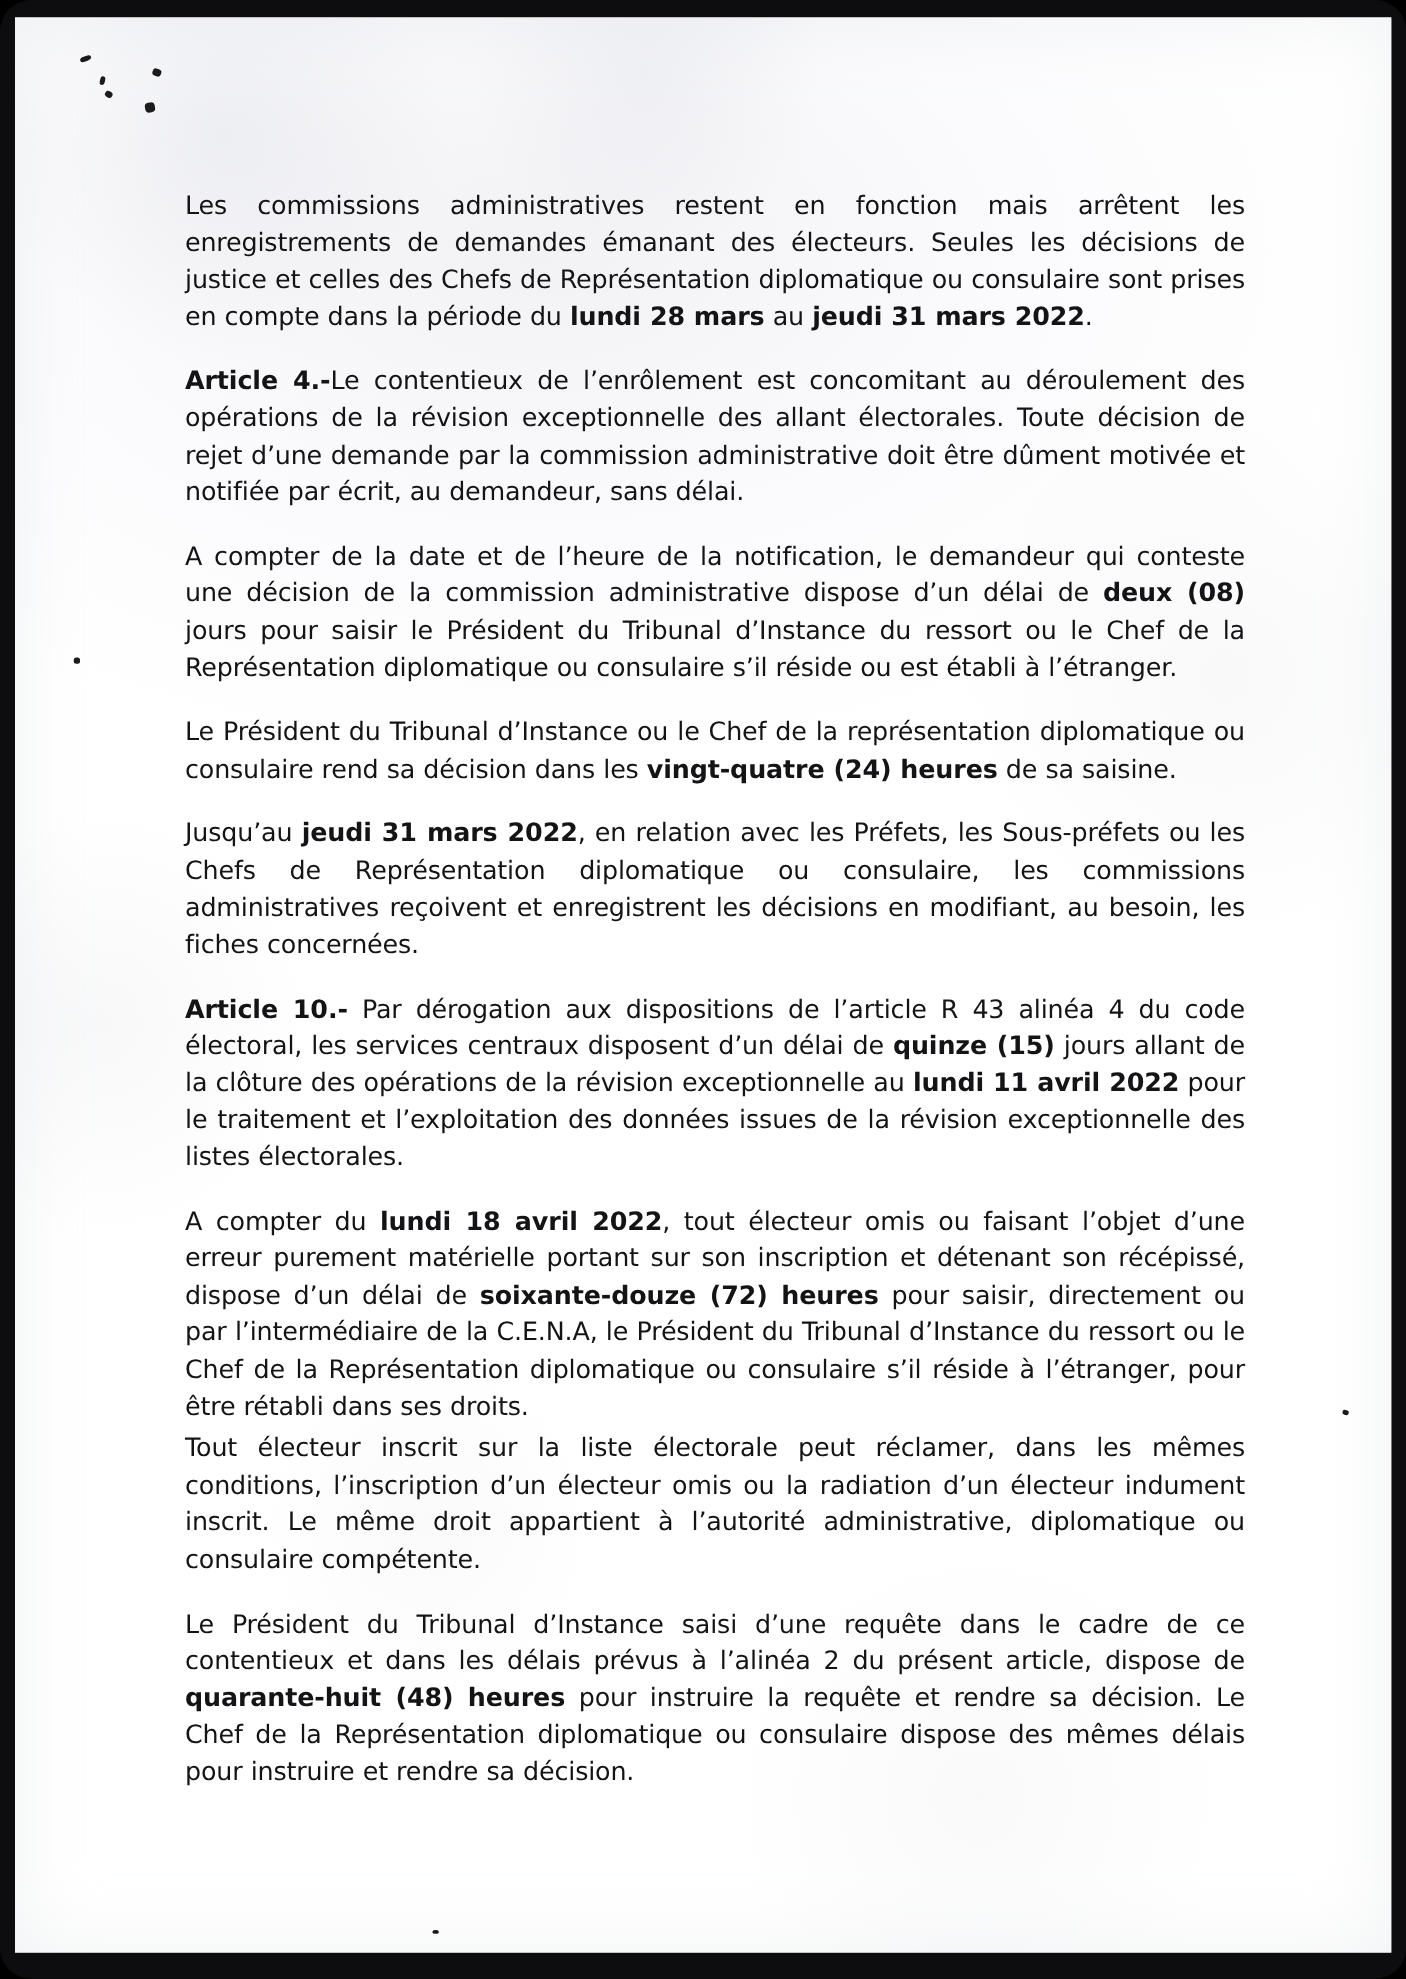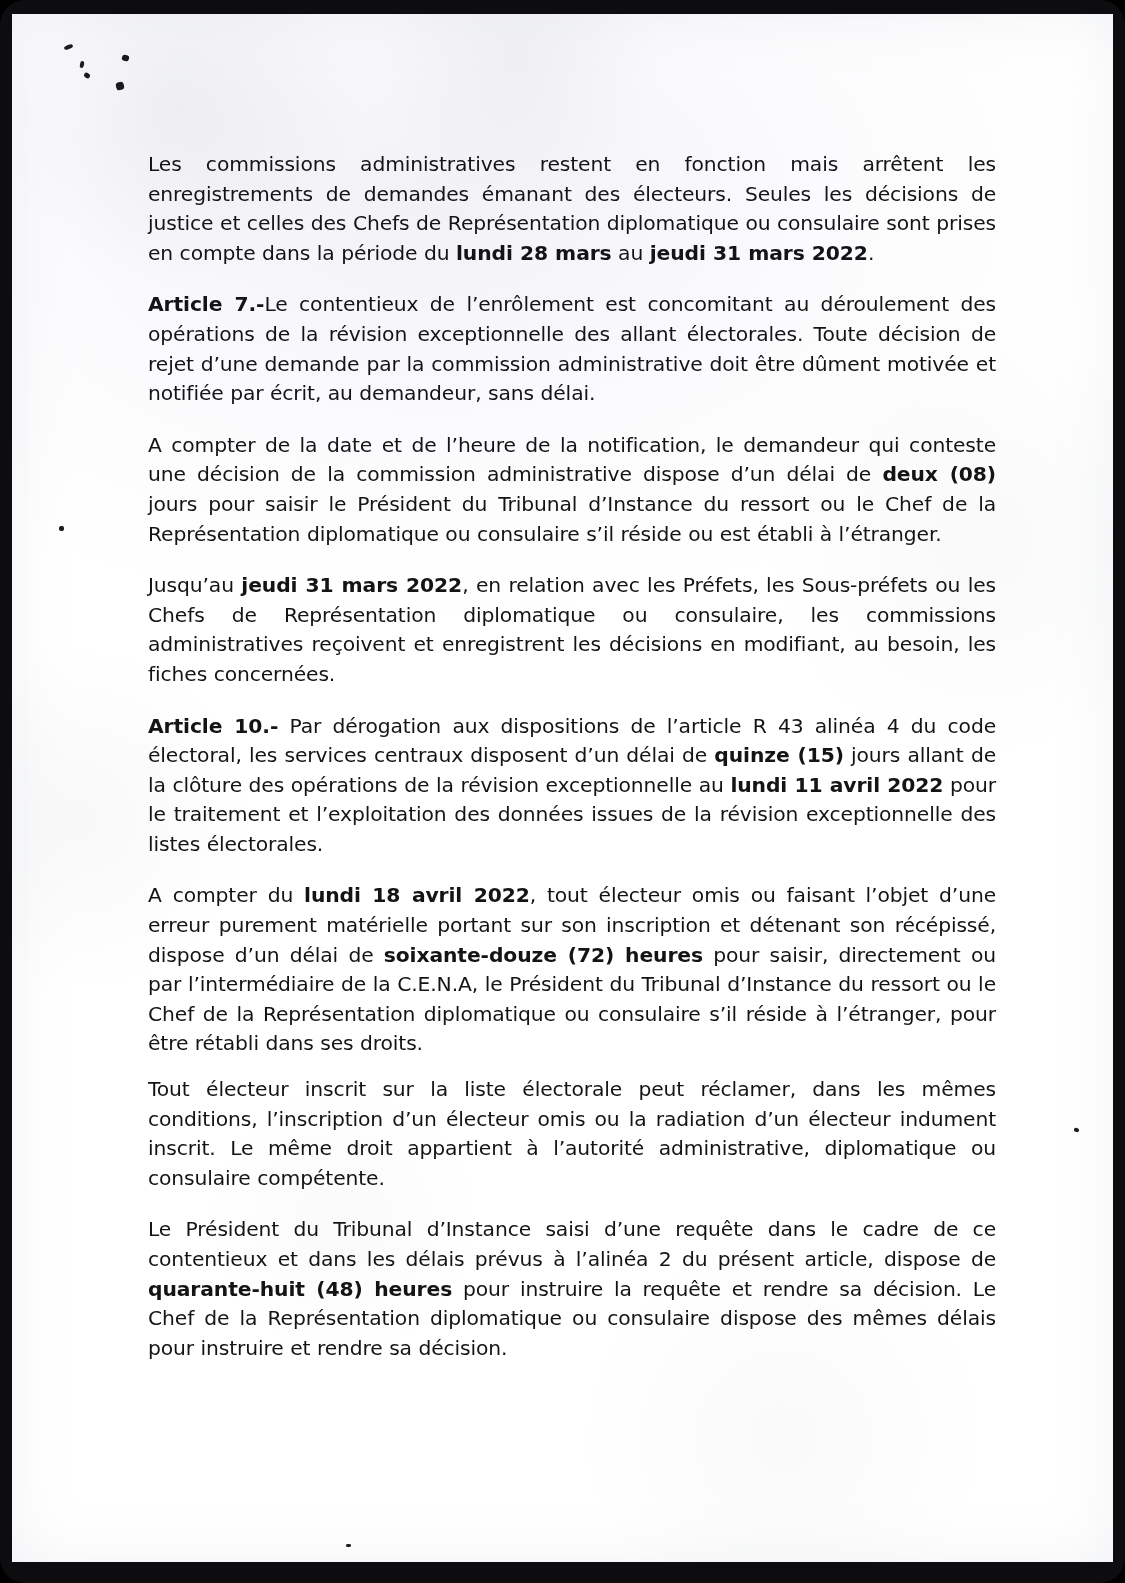--- a/index.html
+++ b/index.html
@@ -71,21 +71,21 @@
     margin: 0 0 22px 0;
     font-size: 20.3px;
     line-height: 29.6px;
     color: #141416;
     text-align: justify;
     text-justify: inter-word;
     letter-spacing: -0.12px;
     word-spacing: 0.2px;
     -webkit-font-smoothing: antialiased;
   }
-  .para.tight { margin-bottom: 16px; }
+  .para.tight { margin-bottom: 4px; }
 
   .para b, .para strong {
     font-weight: 700;
     letter-spacing: -0.1px;
   }
 
   .art-label {
     font-weight: 700;
   }
 </style>
@@ -102,22 +102,23 @@
         <div class="speck" style="left: 110px; top: 41px; width: 7px; height: 6px; transform: rotate(18deg);"></div>
         <div class="speck" style="left: 104px; top: 68px; width: 8px; height: 8px; transform: rotate(-10deg);"></div>
         <div class="speck" style="left: 47px; top: 512px; width: 5px; height: 5px; transform: rotate(0deg);"></div>
         <div class="speck" style="left: 1062px; top: 1114px; width: 5px; height: 4px; transform: rotate(15deg);"></div>
         <div class="speck" style="left: 334px; top: 1530px; width: 5px; height: 3px; transform: rotate(0deg);"></div>
       </div>
 
     <div id="text-column">
 
     <p class="para"><span>Les commissions administratives restent en fonction mais arrêtent les enregistrements de demandes émanant des électeurs. Seules les décisions de justice et celles des Chefs de Représentation diplomatique ou consulaire sont prises en compte dans la période du </span><b class="art-label">lundi 28 mars</b><span> au </span><b class="art-label">jeudi 31 mars 2022</b><span>.</span></p>
-        <p class="para"><b class="art-label">Article 7.-</b><span>Le contentieux de l’enrôlement est concomitant au déroulement des opérations de la révision exceptionnelle des allant électorales. Toute décision de rejet d’une demande par la commission administrative doit être dûment motivée et notifiée par écrit, au demandeur, sans délai.</span></p>
+        <p class="para"><b class="art-label">Article 4.-</b><span>Le contentieux de l’enrôlement est concomitant au déroulement des opérations de la révision exceptionnelle des allant électorales. Toute décision de rejet d’une demande par la commission administrative doit être dûment motivée et notifiée par écrit, au demandeur, sans délai.</span></p>
         <p class="para"><span>A compter de la date et de l’heure de la notification, le demandeur qui conteste une décision de la commission administrative dispose d’un délai de </span><b class="art-label">deux (08)</b><span> jours pour saisir le Président du Tribunal d’Instance du ressort ou le Chef de la Représentation diplomatique ou consulaire s’il réside ou est établi à l’étranger.</span></p>
+        <p class="para"><span>Le Président du Tribunal d’Instance ou le Chef de la représentation diplomatique ou consulaire rend sa décision dans les </span><b class="art-label">vingt-quatre (24) heures</b><span> de sa saisine.</span></p>
         <p class="para"><span>Jusqu’au </span><b class="art-label">jeudi 31 mars 2022</b><span>, en relation avec les Préfets, les Sous-préfets ou les Chefs de Représentation diplomatique ou consulaire, les commissions administratives reçoivent et enregistrent les décisions en modifiant, au besoin, les fiches concernées.</span></p>
         <p class="para"><b class="art-label">Article 10.-</b><span> Par dérogation aux dispositions de l’article R 43 alinéa 4 du code électoral, les services centraux disposent d’un délai de </span><b class="art-label">quinze (15)</b><span> jours allant de la clôture des opérations de la révision exceptionnelle au </span><b class="art-label">lundi 11 avril 2022</b><span> pour le traitement et l’exploitation des données issues de la révision exceptionnelle des listes électorales.</span></p>
         <p class="para tight"><span>A compter du </span><b class="art-label">lundi 18 avril 2022</b><span>, tout électeur omis ou faisant l’objet d’une erreur purement matérielle portant sur son inscription et détenant son récépissé, dispose d’un délai de </span><b class="art-label">soixante-douze (72) heures</b><span> pour saisir, directement ou par l’intermédiaire de la C.E.N.A, le Président du Tribunal d’Instance du ressort ou le Chef de la Représentation diplomatique ou consulaire s’il réside à l’étranger, pour être rétabli dans ses droits.</span></p>
         <p class="para"><span>Tout électeur inscrit sur la liste électorale peut réclamer, dans les mêmes conditions, l’inscription d’un électeur omis ou la radiation d’un électeur indument inscrit. Le même droit appartient à l’autorité administrative, diplomatique ou consulaire compétente.</span></p>
         <p class="para"><span>Le Président du Tribunal d’Instance saisi d’une requête dans le cadre de ce contentieux et dans les délais prévus à l’alinéa 2 du présent article, dispose de </span><b class="art-label">quarante-huit (48) heures</b><span> pour instruire la requête et rendre sa décision. Le Chef de la Représentation diplomatique ou consulaire dispose des mêmes délais pour instruire et rendre sa décision.</span></p>
       </div>
 
   </div>
 </div>
 

